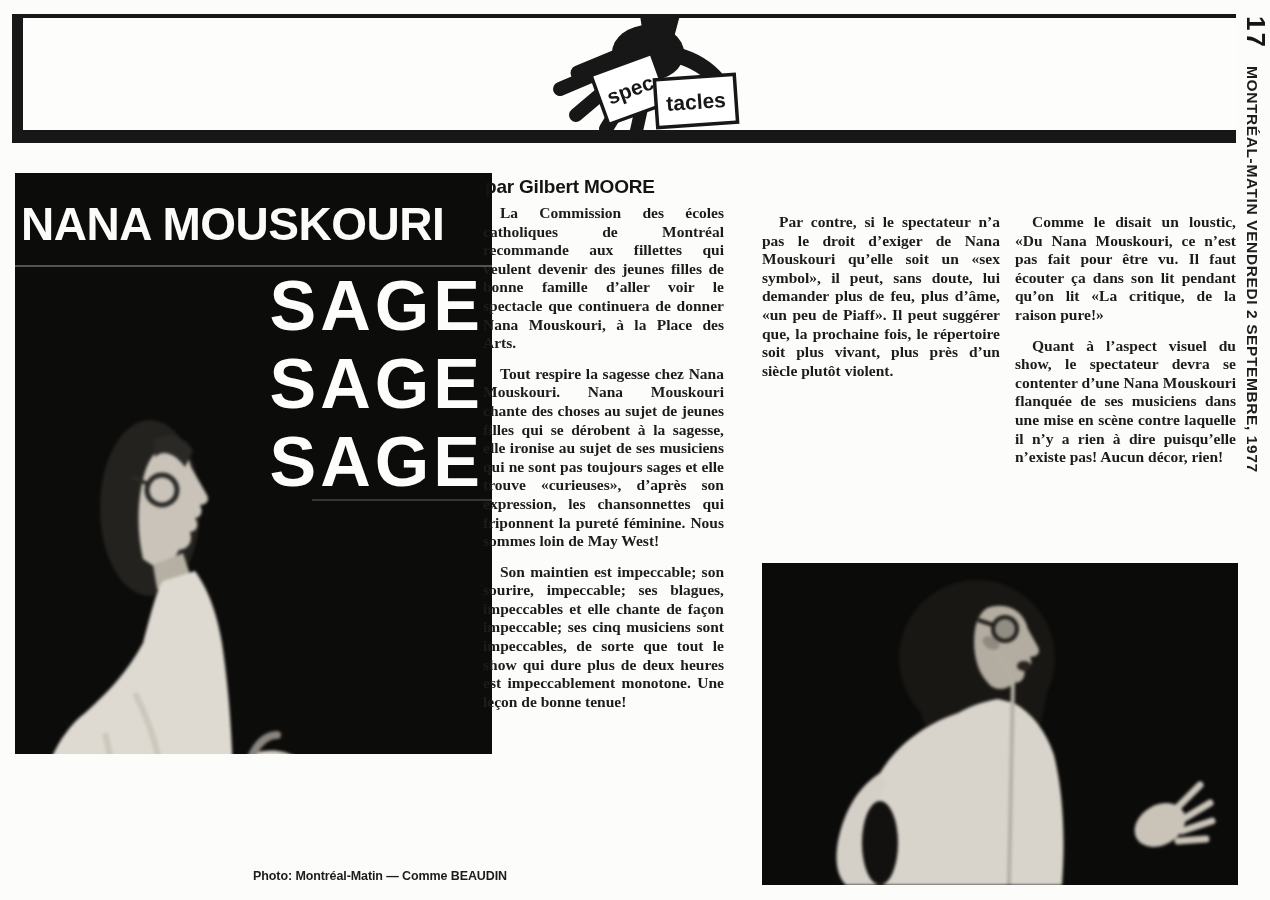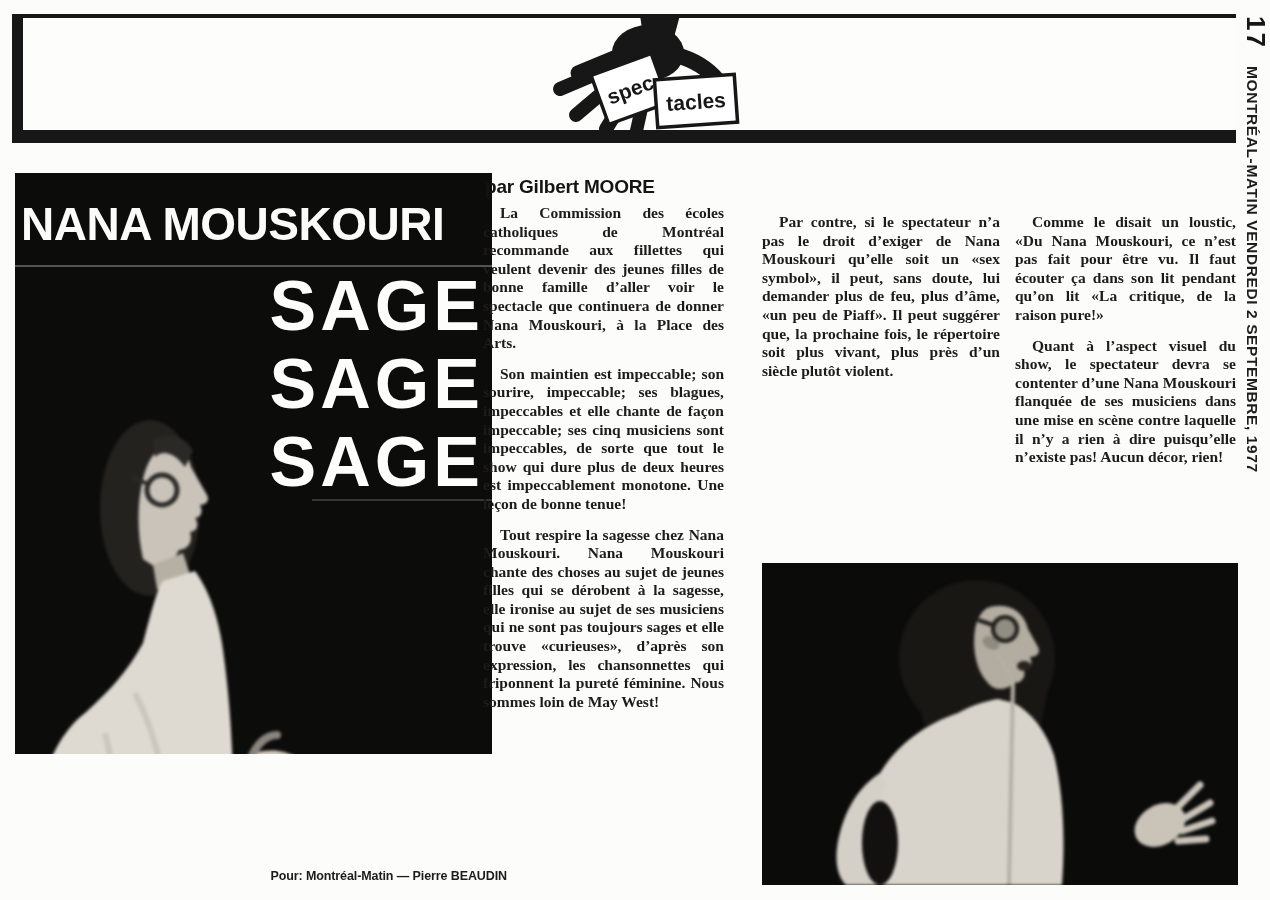--- a/index.html
+++ b/index.html
@@ -137,27 +137,27 @@
     </svg>
     <div class="rule-light"></div>
     <div class="rule-light2"></div>
     <div class="kicker">NANA MOUSKOURI</div>
     <div class="sage">
       <div>SAGE</div>
       <div>SAGE</div>
       <div>SAGE</div>
     </div>
   </div>
-  <div class="caption">Pour: Montréal-Matin — Pierre BEAUDIN</div>
+  <div class="caption">Photo: Montréal-Matin — Comme BEAUDIN</div>
 
   <div class="col col1">
     <div class="byline">par Gilbert MOORE</div>
     <p>La Commission des écoles catholiques de Montréal recommande aux fillettes qui veulent devenir des jeunes filles de bonne famille d’aller voir le spectacle que continuera de donner Nana Mouskouri, à la Place des Arts.</p>
+    <p>Tout respire la sagesse chez Nana Mouskouri. Nana Mouskouri chante des choses au sujet de jeunes filles qui se dérobent à la sagesse, elle ironise au sujet de ses musiciens qui ne sont pas toujours sages et elle trouve «curieuses», d’après son expression, les chansonnettes qui friponnent la pureté féminine. Nous sommes loin de May West!</p>
     <p>Son maintien est impeccable; son sourire, impeccable; ses blagues, impeccables et elle chante de façon impeccable; ses cinq musiciens sont impeccables, de sorte que tout le show qui dure plus de deux heures est impeccablement monotone. Une leçon de bonne tenue!</p>
-    <p>Tout respire la sagesse chez Nana Mouskouri. Nana Mouskouri chante des choses au sujet de jeunes filles qui se dérobent à la sagesse, elle ironise au sujet de ses musiciens qui ne sont pas toujours sages et elle trouve «curieuses», d’après son expression, les chansonnettes qui friponnent la pureté féminine. Nous sommes loin de May West!</p>
   </div>
 
   <div class="col col2">
     <p>Par contre, si le spectateur n’a pas le droit d’exiger de Nana Mouskouri qu’elle soit un «sex symbol», il peut, sans doute, lui demander plus de feu, plus d’âme, «un peu de Piaff». Il peut suggérer que, la prochaine fois, le répertoire soit plus vivant, plus près d’un siècle plutôt violent.</p>
   </div>
 
   <div class="col col3">
     <p>Comme le disait un loustic, «Du Nana Mouskouri, ce n’est pas fait pour être vu. Il faut écouter ça dans son lit pendant qu’on lit «La critique, de la raison pure!»</p>
     <p>Quant à l’aspect visuel du show, le spectateur devra se contenter d’une Nana Mouskouri flanquée de ses musiciens dans une mise en scène contre laquelle il n’y a rien à dire puisqu’elle n’existe pas! Aucun décor, rien!</p>
   </div>

